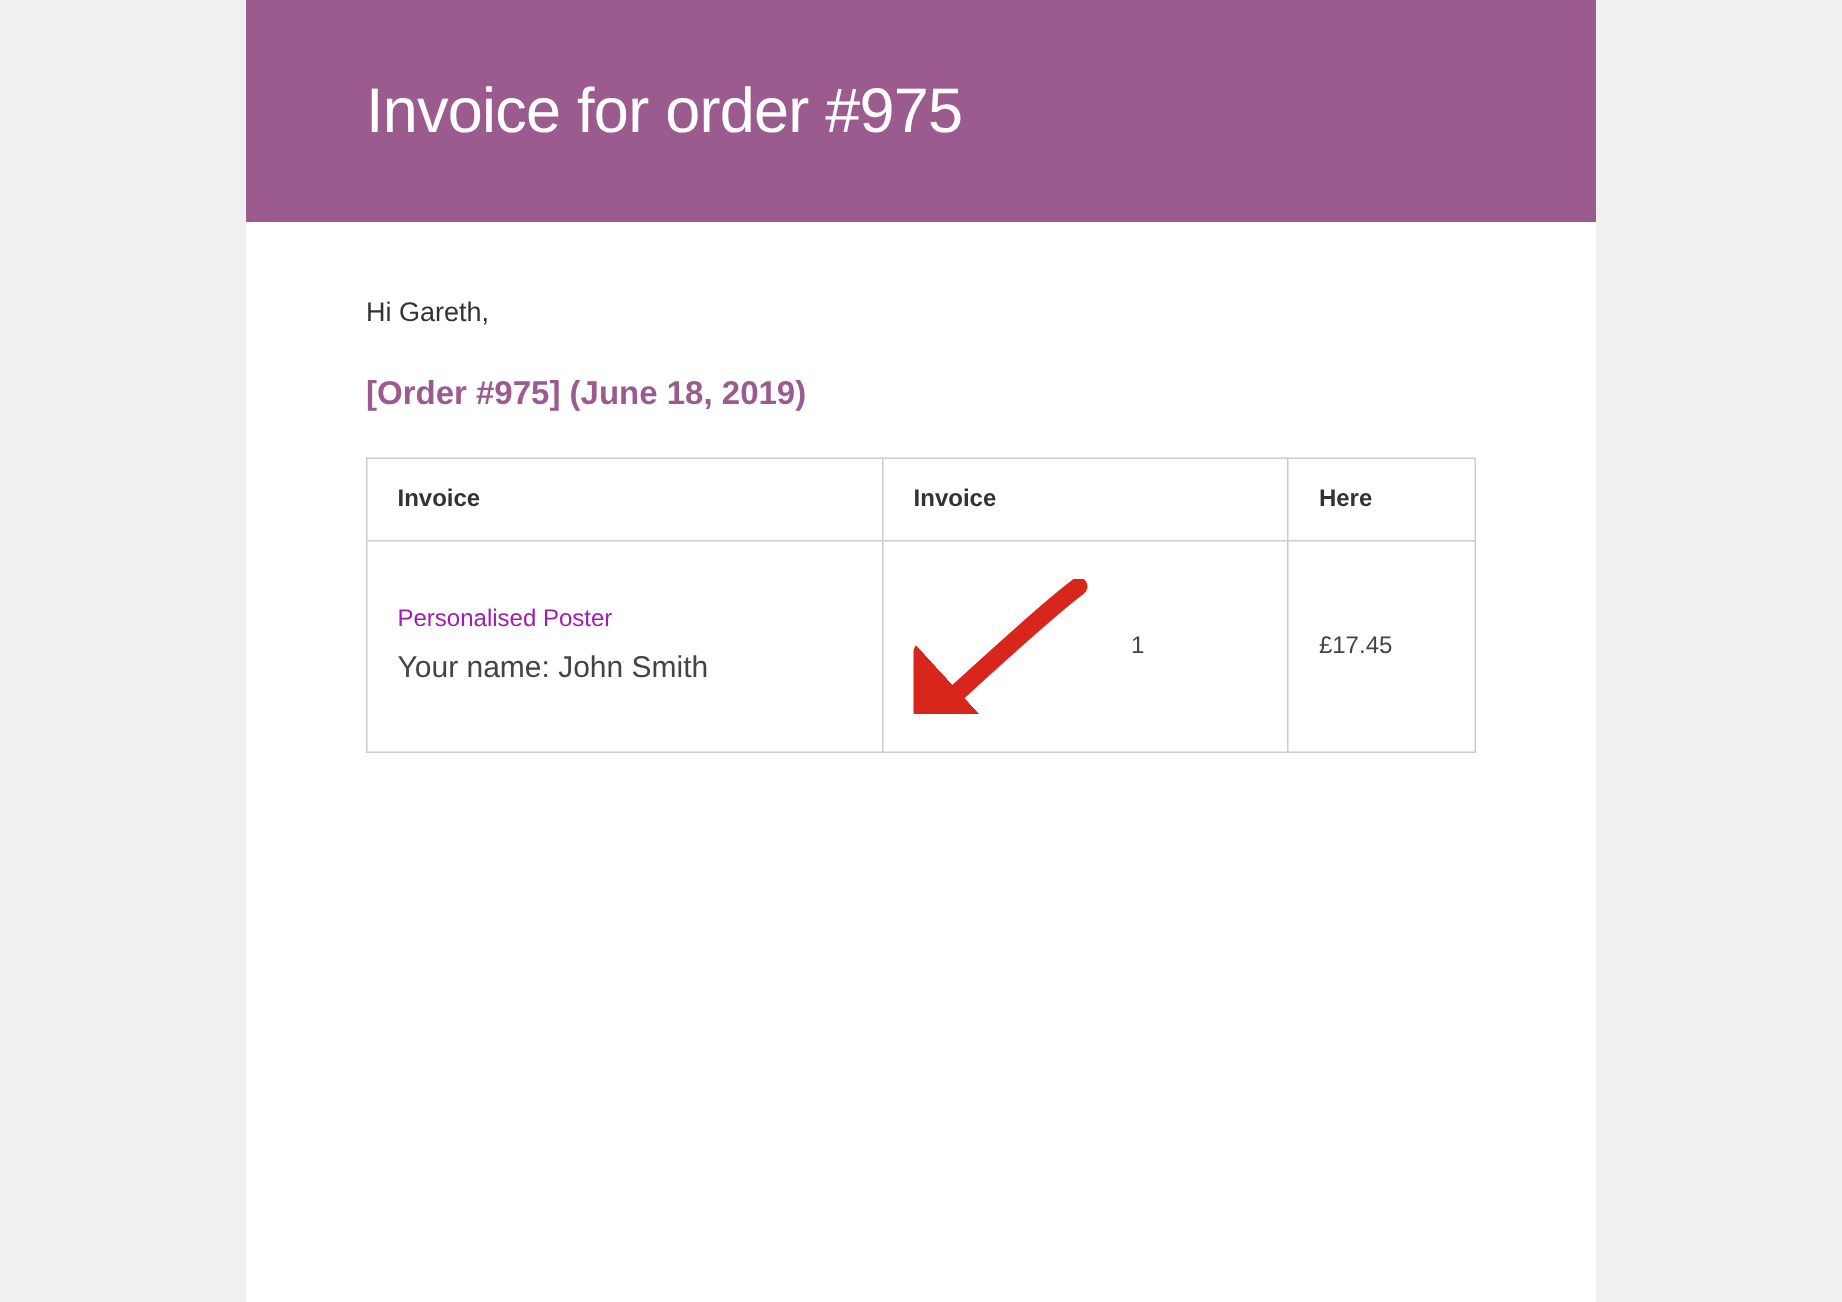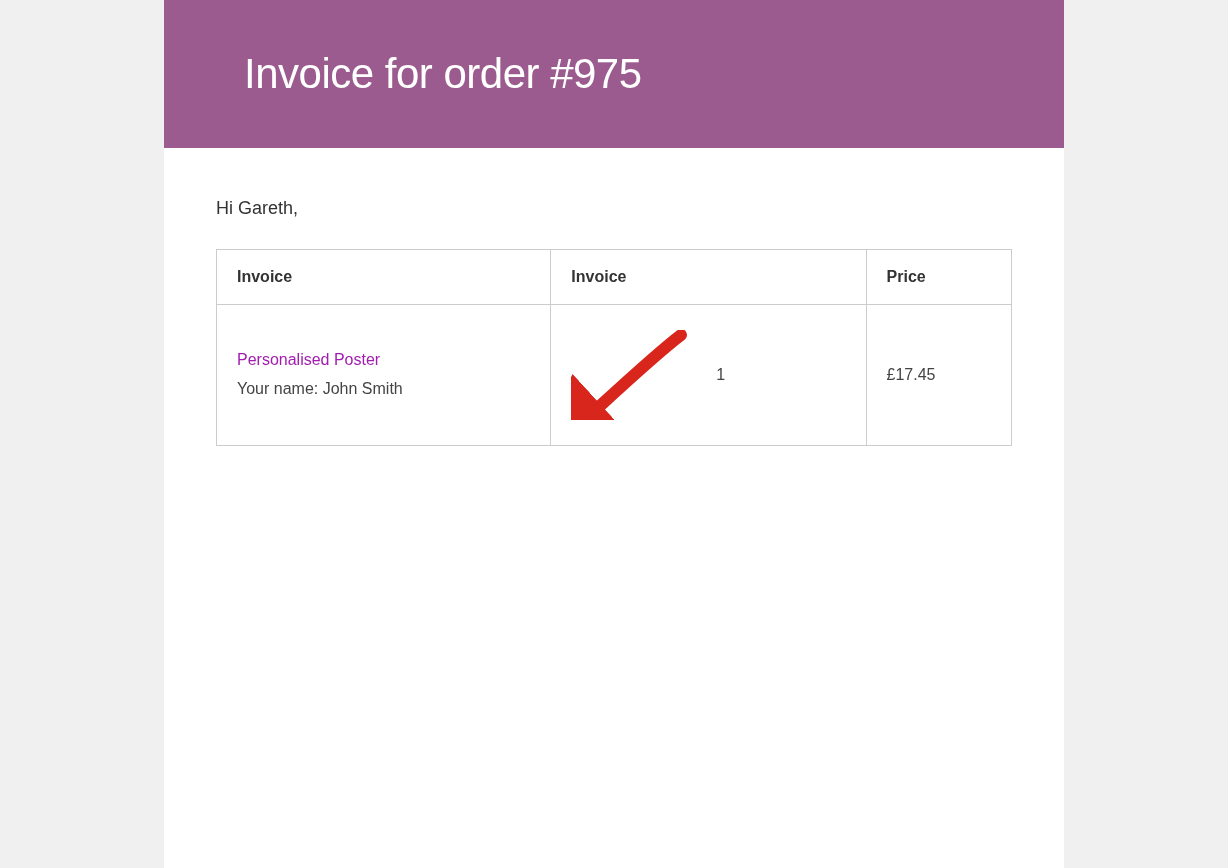--- a/index.html
+++ b/index.html
@@ -37,21 +37,21 @@
     }
 
     .header-title {
       color: #ffffff;
       font-size: 42px;
       font-weight: 300;
       letter-spacing: -0.5px;
     }
 
     .email-body {
-      padding: 50px 52px;
+      padding: 50px 80px;
     }
 
     .greeting {
       font-size: 18px;
       color: #333333;
       margin-bottom: 30px;
       font-weight: 400;
     }
 
     .order-details-text {
@@ -98,21 +98,21 @@
     }
 
     .product-name {
       display: block;
       font-size: 16px;
       color: #a21caf;
     }
 
     .product-meta {
       display: block;
-      font-size: 16px;
+      font-size: 20px;
       color: #444444;
     }
 
     .quantity-cell {
       position: relative;
       text-align: left;
     }
 
     .arrow-container {
       position: relative;
@@ -134,27 +134,28 @@
 
     <div class="header">
       <h1 class="header-title">Invoice for order #975</h1>
     </div>
 
     <div class="email-body">
 
       <p class="greeting">Hi Gareth,</p>
 
 
+      <a class="order-link">[Order #975] (June 18, 2019)</a>
 
       <table class="order-table">
         <thead>
           <tr>
             <th>Invoice</th>
             <th>Invoice</th>
-            <th>Price</th>
+            <th>Here</th>
           </tr>
         </thead>
         <tbody>
           <tr>
             <td class="product-cell">
               <span class="product-name">Personalised Poster</span>
               <span class="product-meta">Your name: John Smith</span>
             </td>
             <td class="quantity-cell">
               <div class="arrow-container">

